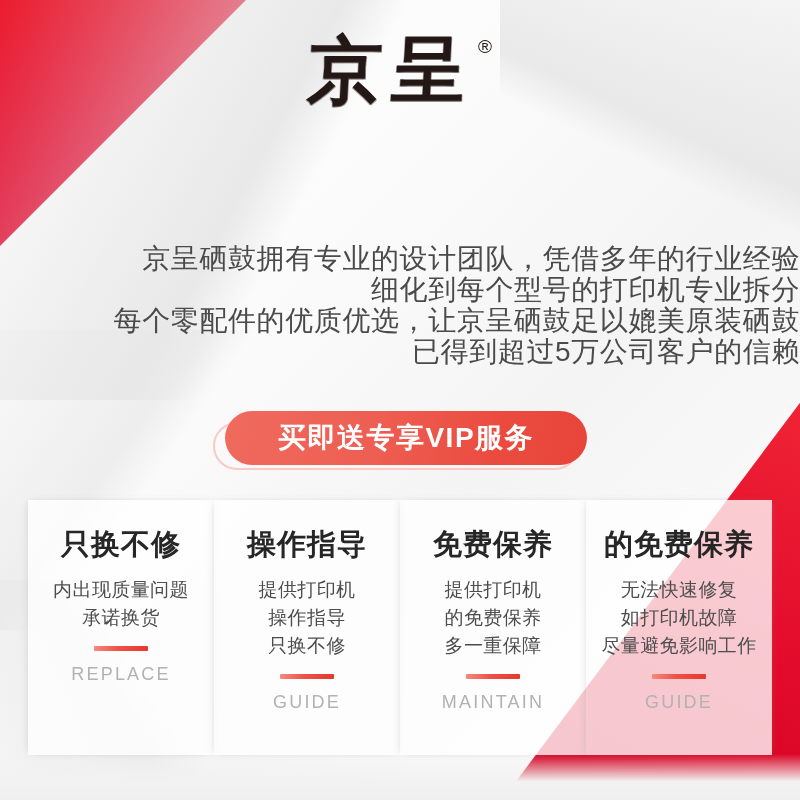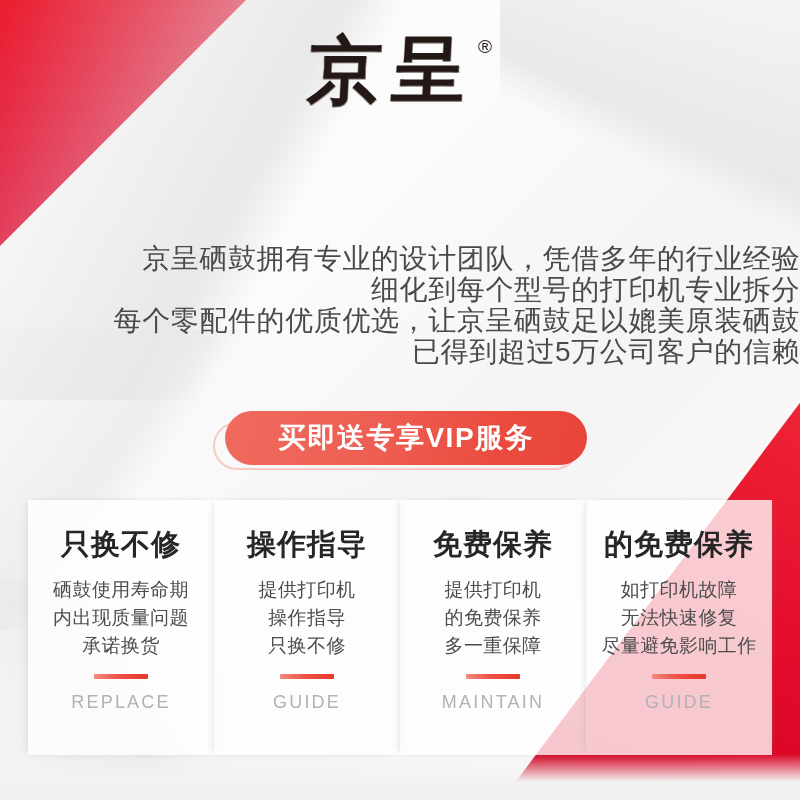--- a/index.html
+++ b/index.html
@@ -296,21 +296,20 @@
         <span class="vip-label">买即送专享VIP服务</span>
       </div>
     </div>
   </div>
 
   <div class="cards">
 
     <div class="card">
       <div class="card-title">只换不修</div>
       <div class="card-desc">
-        <span>硒鼓使用寿命期</span>
         <span>内出现质量问题</span>
         <span>承诺换货</span>
       </div>
       <div class="card-rule"></div>
       <div class="card-en">REPLACE</div>
     </div>
 
     <div class="card">
       <div class="card-title">操作指导</div>
       <div class="card-desc">
@@ -329,22 +328,22 @@
         <span>的免费保养</span>
         <span>多一重保障</span>
       </div>
       <div class="card-rule"></div>
       <div class="card-en">MAINTAIN</div>
     </div>
 
     <div class="card">
       <div class="card-title">的免费保养</div>
       <div class="card-desc">
+        <span>无法快速修复</span>
         <span>如打印机故障</span>
-        <span>无法快速修复</span>
         <span>尽量避免影响工作</span>
       </div>
       <div class="card-rule"></div>
       <div class="card-en">GUIDE</div>
     </div>
 
   </div>
 </div>
 
 </body></html>

